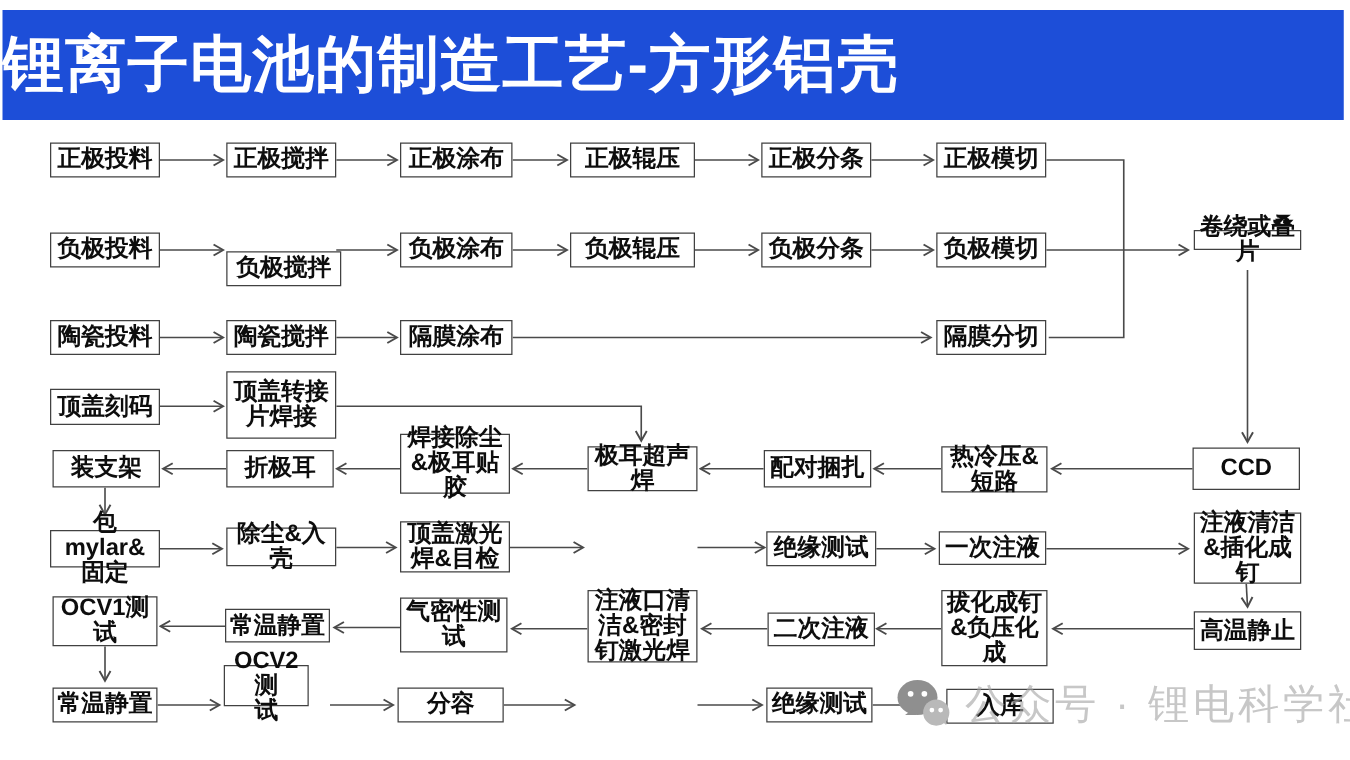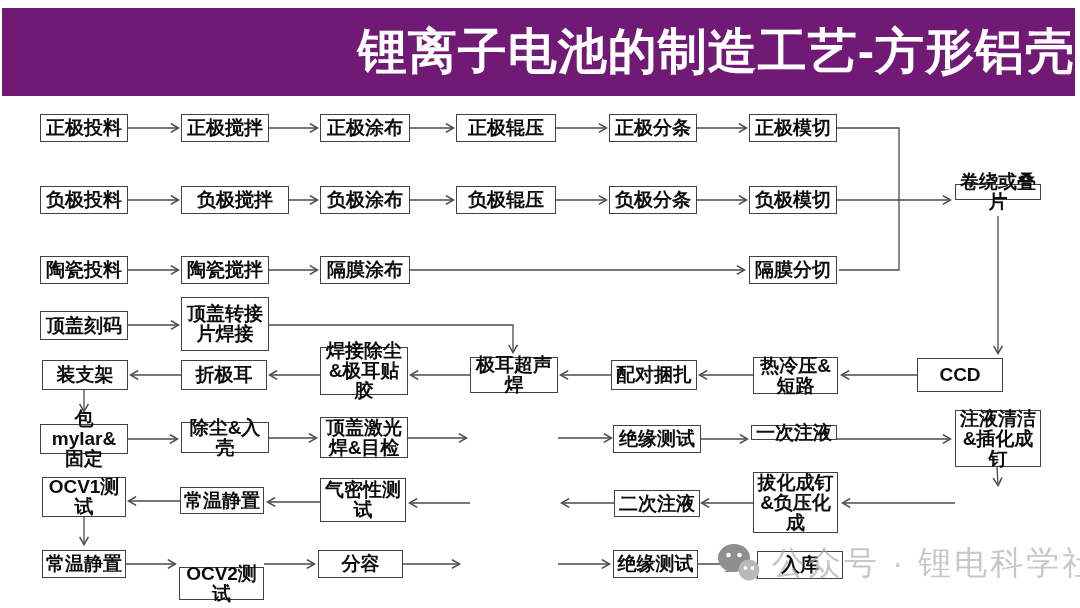--- a/index.html
+++ b/index.html
@@ -2,21 +2,21 @@
 <html><head>
 <meta charset="utf-8">
 <style>
   html,body{margin:0;padding:0;background:#fff;}
   .stage{
     position:relative;width:1080px;height:608px;background:#fff;overflow:hidden;
     font-family:"Liberation Sans","DejaVu Sans",sans-serif;
   }
   .titlebar{
     position:absolute;left:2px;top:8px;width:1073px;height:88px;
-    background:#701a75;display:flex;align-items:center;justify-content:flex-end;
+    background:#1d4ed8;display:flex;align-items:center;justify-content:flex-start;
   }
   .titlebar h1{
     margin:0;color:#ffffff;font-size:49px;font-weight:800;letter-spacing:1px;white-space:nowrap;
   }
   svg.connectors{position:absolute;left:0;top:0;z-index:5;}
   .node{
     position:absolute;z-index:10;background:#ffffff;border:1.6px solid #414141;
     display:flex;align-items:center;justify-content:center;text-align:center;
     color:#0d0d0d;font-weight:700;font-size:19px;line-height:20px;
     white-space:pre-line;overflow:visible;box-sizing:border-box;
@@ -104,21 +104,21 @@
   </div>
 
   <div class="node" style="left:40px;top:114px;width:88px;height:28px">正极投料</div>
   <div class="node" style="left:181px;top:114px;width:88px;height:28px">正极搅拌</div>
   <div class="node" style="left:320px;top:114px;width:90px;height:28px">正极涂布</div>
   <div class="node" style="left:456px;top:114px;width:100px;height:28px">正极辊压</div>
   <div class="node" style="left:609px;top:114px;width:88px;height:28px">正极分条</div>
   <div class="node" style="left:749px;top:114px;width:88px;height:28px">正极模切</div>
 
   <div class="node" style="left:40px;top:186px;width:88px;height:28px">负极投料</div>
-  <div class="node" style="left:181px;top:186px;width:108px;height:28px">负极搅拌</div>
+  <div class="node" style="left:181px;top:201px;width:92px;height:28px">负极搅拌</div>
   <div class="node" style="left:320px;top:186px;width:90px;height:28px">负极涂布</div>
   <div class="node" style="left:456px;top:186px;width:100px;height:28px">负极辊压</div>
   <div class="node" style="left:609px;top:186px;width:88px;height:28px">负极分条</div>
   <div class="node" style="left:749px;top:186px;width:88px;height:28px">负极模切</div>
   <div class="node" style="left:955px;top:184px;width:86px;height:16px">卷绕或叠
 片</div>
 
   <div class="node" style="left:40px;top:256px;width:88px;height:28px">陶瓷投料</div>
   <div class="node" style="left:181px;top:256px;width:88px;height:28px">陶瓷搅拌</div>
   <div class="node" style="left:320px;top:256px;width:90px;height:28px">隔膜涂布</div>
@@ -131,47 +131,51 @@
   <div class="node" style="left:42px;top:360px;width:86px;height:30px">装支架</div>
   <div class="node" style="left:181px;top:360px;width:86px;height:30px">折极耳</div>
   <div class="node" style="left:320px;top:347px;width:88px;height:48px">焊接除尘
 &amp;极耳贴
 胶</div>
   <div class="node" style="left:470px;top:357px;width:88px;height:36px">极耳超声
 焊</div>
   <div class="node" style="left:611px;top:360px;width:86px;height:30px">配对捆扎</div>
   <div class="node" style="left:753px;top:357px;width:85px;height:37px">热冷压&amp;
 短路</div>
-  <div class="node" style="left:917px;top:358px;width:86px;height:34px">CCD</div>
+  <div class="node" style="left:954px;top:358px;width:86px;height:34px">CCD</div>
 
   <div class="node" style="left:40px;top:424px;width:88px;height:30px">包
 mylar&amp;
 固定</div>
   <div class="node" style="left:320px;top:417px;width:88px;height:41px">顶盖激光
 焊&amp;目检</div>
   <div class="node" style="left:181px;top:422px;width:88px;height:31px">除尘&amp;入
 壳</div>
   <div class="node" style="left:613px;top:425px;width:88px;height:28px">绝缘测试</div>
-  <div class="node" style="left:751px;top:425px;width:86px;height:15px">一次注液</div>
+  <div class="node" style="left:751px;top:425px;width:86px;height:27px">一次注液</div>
   <div class="node" style="left:955px;top:410px;width:86px;height:57px">注液清洁
 &amp;插化成
 钉</div>
 
   <div class="node" style="left:42px;top:477px;width:84px;height:40px">OCV1测
 试</div>
   <div class="node" style="left:180px;top:487px;width:84px;height:27px">常温静置</div>
   <div class="node" style="left:320px;top:478px;width:86px;height:44px">气密性测
 试</div>
+  <div class="node" style="left:470px;top:472px;width:88px;height:58px">注液口清
+洁&amp;密封
+钉激光焊</div>
   <div class="node" style="left:614px;top:490px;width:86px;height:27px">二次注液</div>
   <div class="node" style="left:753px;top:472px;width:85px;height:61px">拔化成钉
 &amp;负压化
 成</div>
+  <div class="node" style="left:955px;top:489px;width:86px;height:31px">高温静止</div>
 
   <div class="node" style="left:42px;top:550px;width:84px;height:28px">常温静置</div>
-  <div class="node" style="left:179px;top:567px;width:85px;height:33px">OCV2测
+  <div class="node" style="left:179px;top:532px;width:68px;height:33px">OCV2测
 试</div>
   <div class="node" style="left:318px;top:550px;width:85px;height:28px">分容</div>
   <div class="node" style="left:613px;top:550px;width:85px;height:28px">绝缘测试</div>
   <div class="node" style="left:757px;top:551px;width:86px;height:28px">入库</div>
 
   <div class="watermark">
     <svg width="46" height="44" viewBox="0 0 46 44">
       <ellipse cx="18" cy="16" rx="16" ry="14" fill="#8f8f8f"></ellipse>
       <polygon points="8,30 15,25 17,30" fill="#8f8f8f"></polygon>
       <circle cx="12.5" cy="13" r="2.3" fill="#ffffff"></circle>

